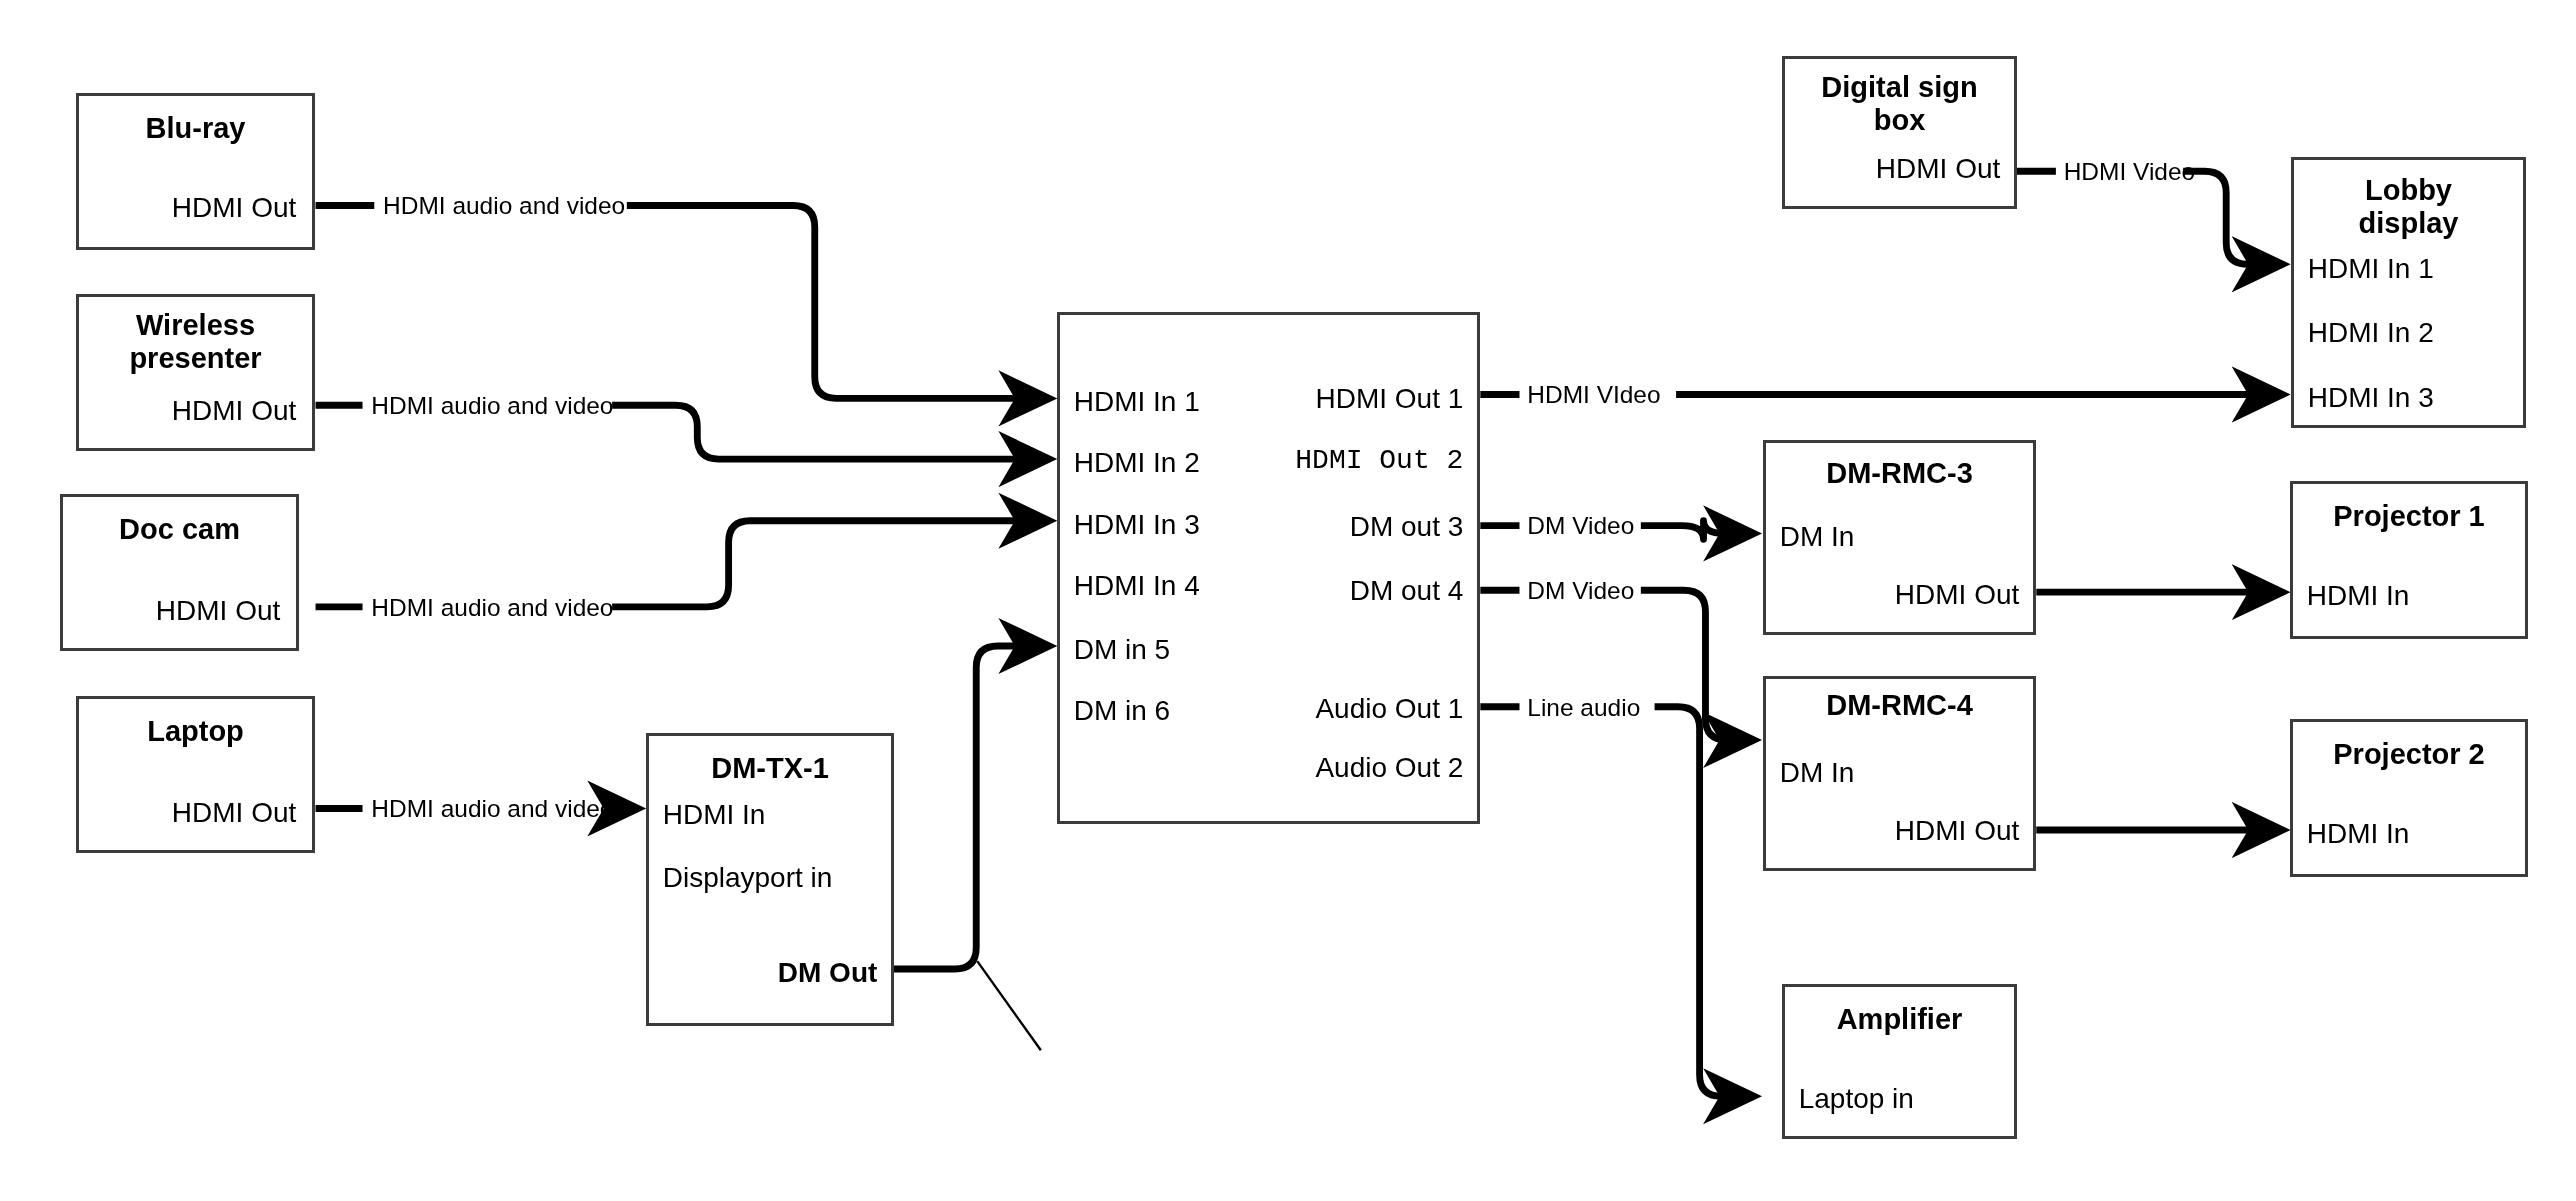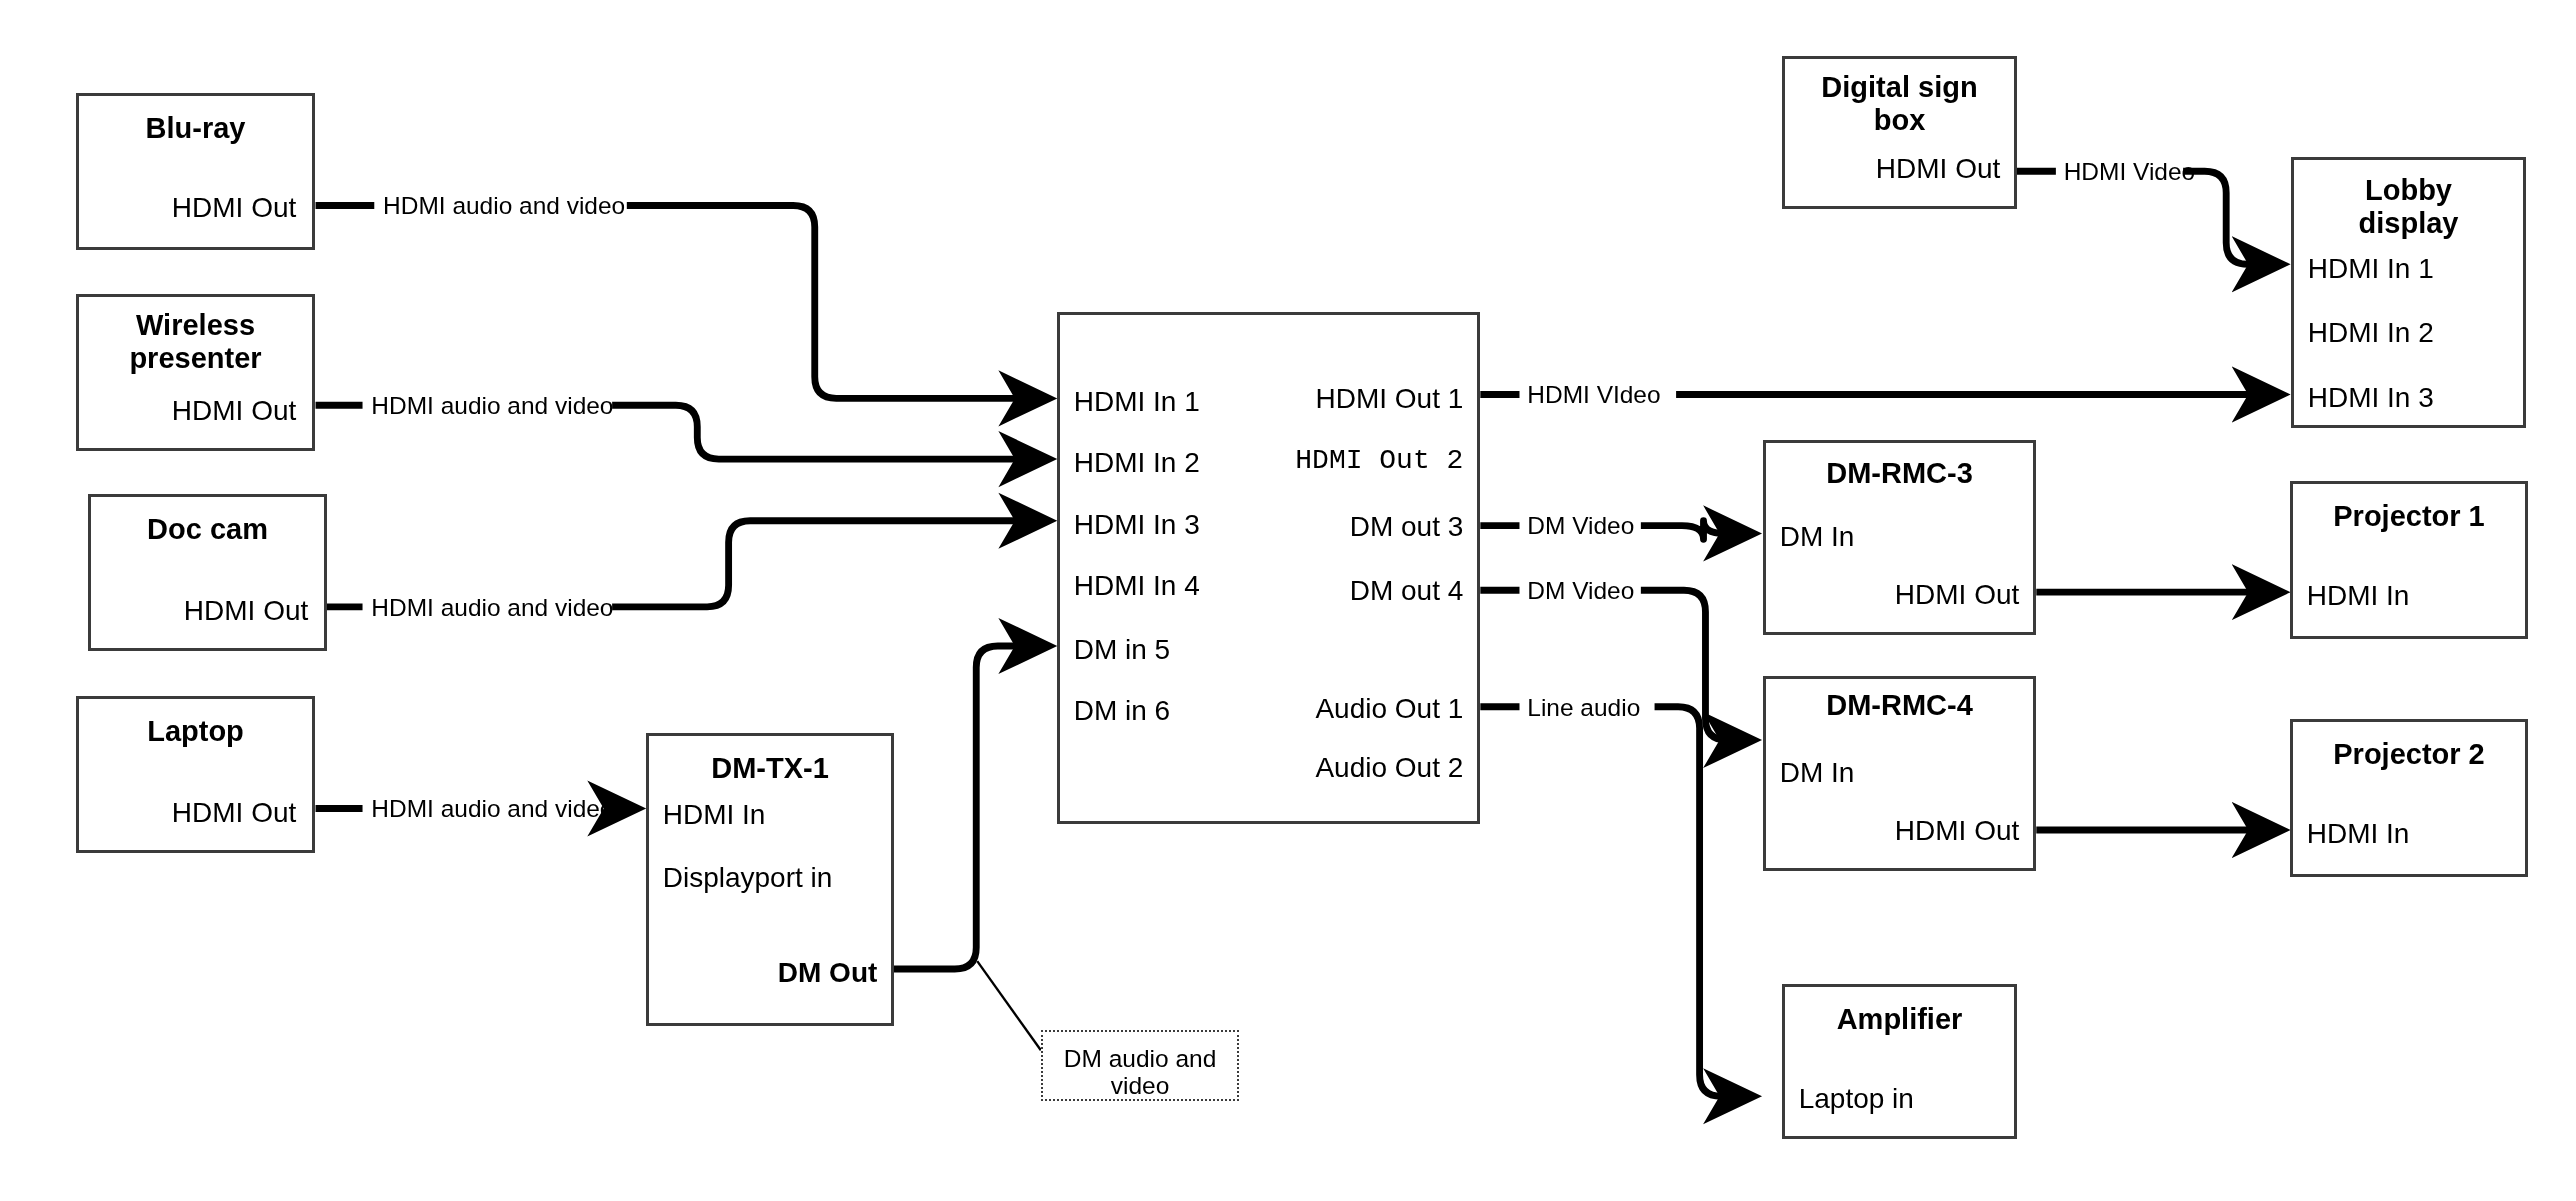--- a/index.html
+++ b/index.html
@@ -74,41 +74,37 @@
     <div class="title abs" style="left:0;top:15.7px;width:100%;">Blu-ray</div>
     <div class="port r abs" style="right:15.7px;top:96px;">HDMI Out</div>
   </div>
 
   <div class="box" style="left:76px;top:294px;width:239px;height:157px;">
     <div class="title abs" style="left:0;top:11.7px;width:100%;">Wireless</div>
     <div class="title abs" style="left:0;top:45px;width:100%;">presenter</div>
     <div class="port r abs" style="right:15.7px;top:98px;">HDMI Out</div>
   </div>
 
-  <div class="box" style="left:88px;top:494px;width:239px;height:157px;">
+  <div class="box" style="left:60px;top:494px;width:239px;height:157px;">
     <div class="title abs" style="left:0;top:15.7px;width:100%;">Doc cam</div>
     <div class="port r abs" style="right:15.7px;top:98px;">HDMI Out</div>
   </div>
 
   <div class="box" style="left:76px;top:696px;width:239px;height:157px;">
     <div class="title abs" style="left:0;top:15.7px;width:100%;">Laptop</div>
     <div class="port r abs" style="right:15.7px;top:98px;">HDMI Out</div>
   </div>
 
   <div class="box" style="left:646px;top:733px;width:248px;height:293px;">
     <div class="title abs" style="left:0;top:15.7px;width:100%;">DM-TX-1</div>
     <div class="port abs" style="left:13.7px;top:63px;">HDMI In</div>
     <div class="port abs" style="left:13.7px;top:126px;">Displayport in</div>
     <div class="port r abs" style="right:13.7px;top:221px;font-weight:bold;">DM Out</div>
   </div>
 
-  <div class="box callout" style="left:1041px;top:1030px;width:198px;height:71px;">
-    <div class="callout-txt abs" style="left:0;top:11.7px;width:100%;">DM audio and</div>
-    <div class="callout-txt abs" style="left:0;top:39px;width:100%;">video</div>
-  </div>
 
   <div class="box" style="left:1057px;top:312px;width:423px;height:512px;">
 
     <div class="port abs" style="left:13.7px;top:71px;">HDMI In 1</div>
     <div class="port abs" style="left:13.7px;top:132px;">HDMI In 2</div>
     <div class="port abs" style="left:13.7px;top:194px;">HDMI In 3</div>
     <div class="port abs" style="left:13.7px;top:255px;">HDMI In 4</div>
     <div class="port abs" style="left:13.7px;top:319px;">DM in 5</div>
     <div class="port abs" style="left:13.7px;top:380px;">DM in 6</div>
 

